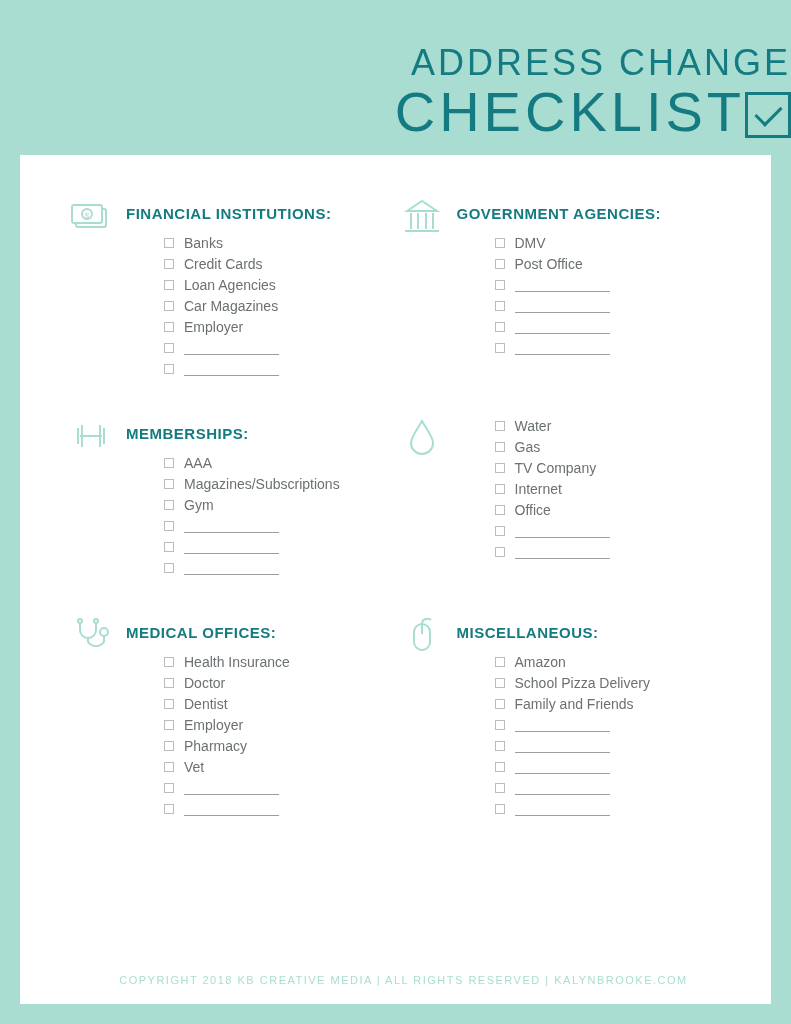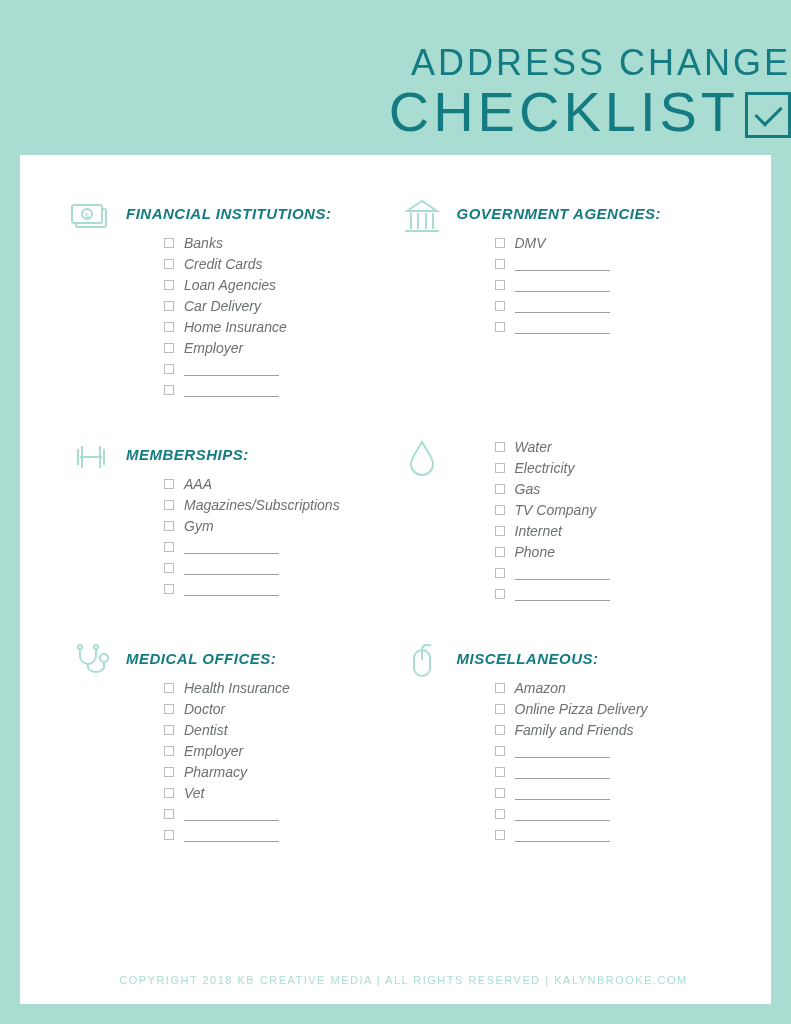--- a/index.html
+++ b/index.html
@@ -22,21 +22,21 @@
   }
   .header .title-line1 {
     font-size: 36px;
     letter-spacing: 3px;
     color: #147b82;
     font-weight: 400;
   }
   .header .title-line2-wrap {
     display: flex;
     align-items: center;
-    gap: 6px;
+    gap: 0;
     margin-top: -5px;
   }
   .header .title-line2 {
     font-size: 56px;
     letter-spacing: 4px;
     color: #147b82;
     font-weight: 300;
   }
   .check-box-icon {
     width: 46px;
@@ -77,21 +77,21 @@
   }
   .section-icon {
     width: 42px;
     height: 42px;
     flex-shrink: 0;
     color: #a9ddd2;
     display: flex;
     align-items: center;
     justify-content: center;
   }
-  .section-body { flex: 1; font-style: italic; }
+  .section-body { flex: 1; }
   .section-title {
     color: #147b82;
     font-size: 15px;
     font-weight: 700;
     letter-spacing: 0.5px;
     margin-bottom: 10px;
     margin-top: 10px;
   }
   .items { padding-left: 16px; }
   .item {
@@ -159,25 +159,21 @@
             <div class="item">
               <span class="box"></span>
               <span>Credit Cards</span>
             </div>
             <div class="item">
               <span class="box"></span>
               <span>Loan Agencies</span>
             </div>
             <div class="item">
               <span class="box"></span>
-              <span>Car Delivery</span>
-            </div>
-            <div class="item">
-              <span class="box"></span>
-              <span>Home Insurance</span>
+              <span>Car Magazines</span>
             </div>
             <div class="item">
               <span class="box"></span>
               <span>Employer</span>
             </div>
             <div class="item">
               <span class="box"></span>
               <span class="blank-line"></span>
             </div>
             <div class="item">
@@ -200,20 +196,24 @@
         </div>
         <div class="section-body">
           <div class="section-title">GOVERNMENT AGENCIES:</div>
           <div class="items">
             <div class="item">
               <span class="box"></span>
               <span>DMV</span>
             </div>
             <div class="item">
               <span class="box"></span>
+              <span>Post Office</span>
+            </div>
+            <div class="item">
+              <span class="box"></span>
               <span class="blank-line"></span>
             </div>
             <div class="item">
               <span class="box"></span>
               <span class="blank-line"></span>
             </div>
             <div class="item">
               <span class="box"></span>
               <span class="blank-line"></span>
             </div>
@@ -271,37 +271,33 @@
           </svg>
         </div>
         <div class="section-body">
           <div class="items">
             <div class="item">
               <span class="box"></span>
               <span>Water</span>
             </div>
             <div class="item">
               <span class="box"></span>
-              <span>Electricity</span>
-            </div>
-            <div class="item">
-              <span class="box"></span>
               <span>Gas</span>
             </div>
             <div class="item">
               <span class="box"></span>
               <span>TV Company</span>
             </div>
             <div class="item">
               <span class="box"></span>
               <span>Internet</span>
             </div>
             <div class="item">
               <span class="box"></span>
-              <span>Phone</span>
+              <span>Office</span>
             </div>
             <div class="item">
               <span class="box"></span>
               <span class="blank-line"></span>
             </div>
             <div class="item">
               <span class="box"></span>
               <span class="blank-line"></span>
             </div>
           </div>
@@ -365,21 +361,21 @@
         </div>
         <div class="section-body">
           <div class="section-title">MISCELLANEOUS:</div>
           <div class="items">
             <div class="item">
               <span class="box"></span>
               <span>Amazon</span>
             </div>
             <div class="item">
               <span class="box"></span>
-              <span>Online Pizza Delivery</span>
+              <span>School Pizza Delivery</span>
             </div>
             <div class="item">
               <span class="box"></span>
               <span>Family and Friends</span>
             </div>
             <div class="item">
               <span class="box"></span>
               <span class="blank-line"></span>
             </div>
             <div class="item">

